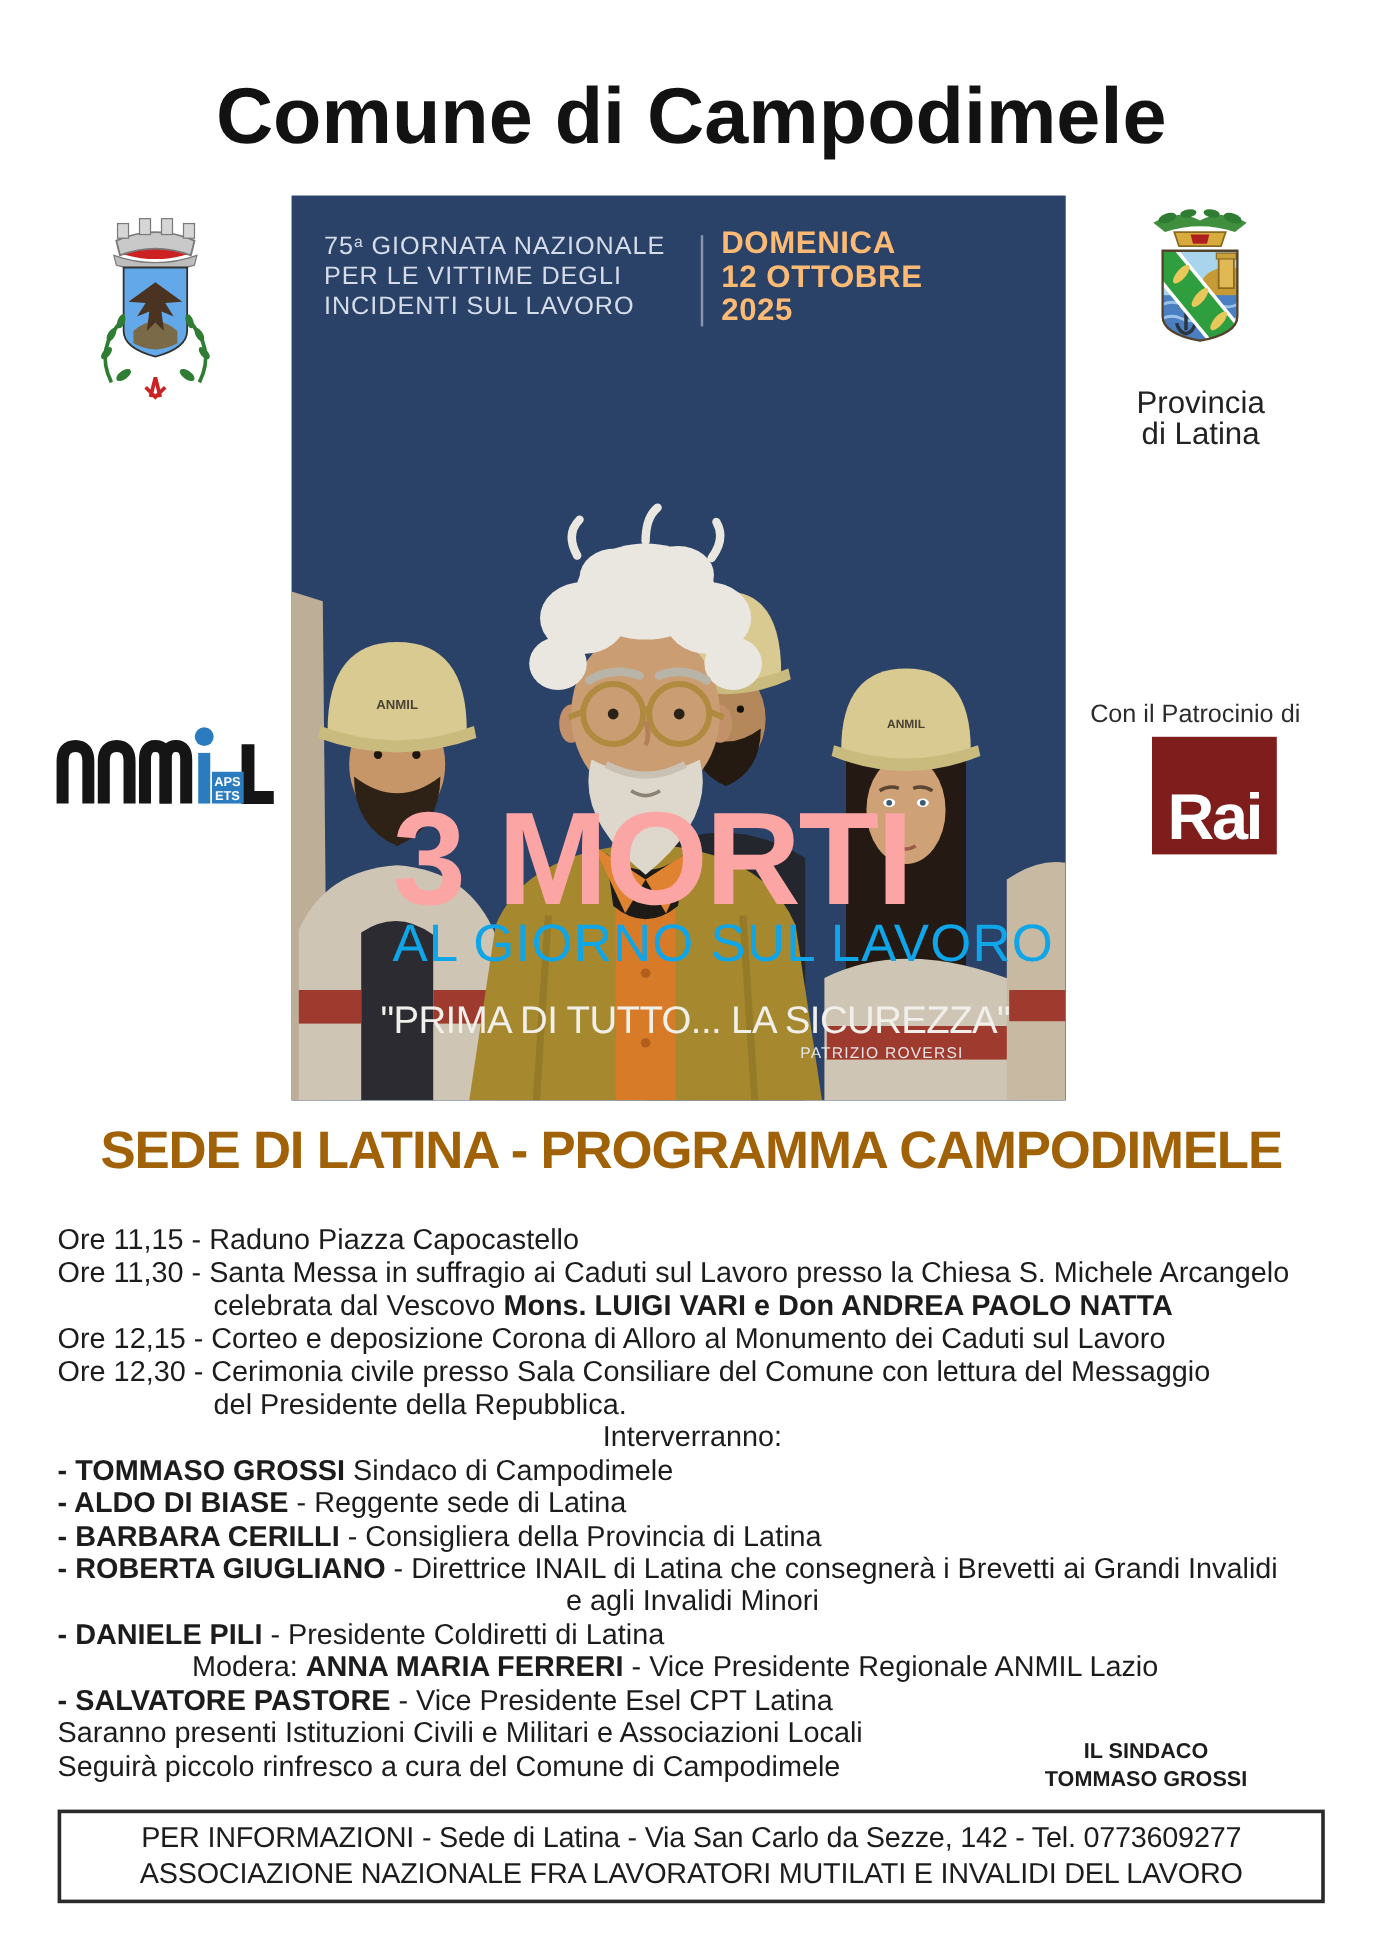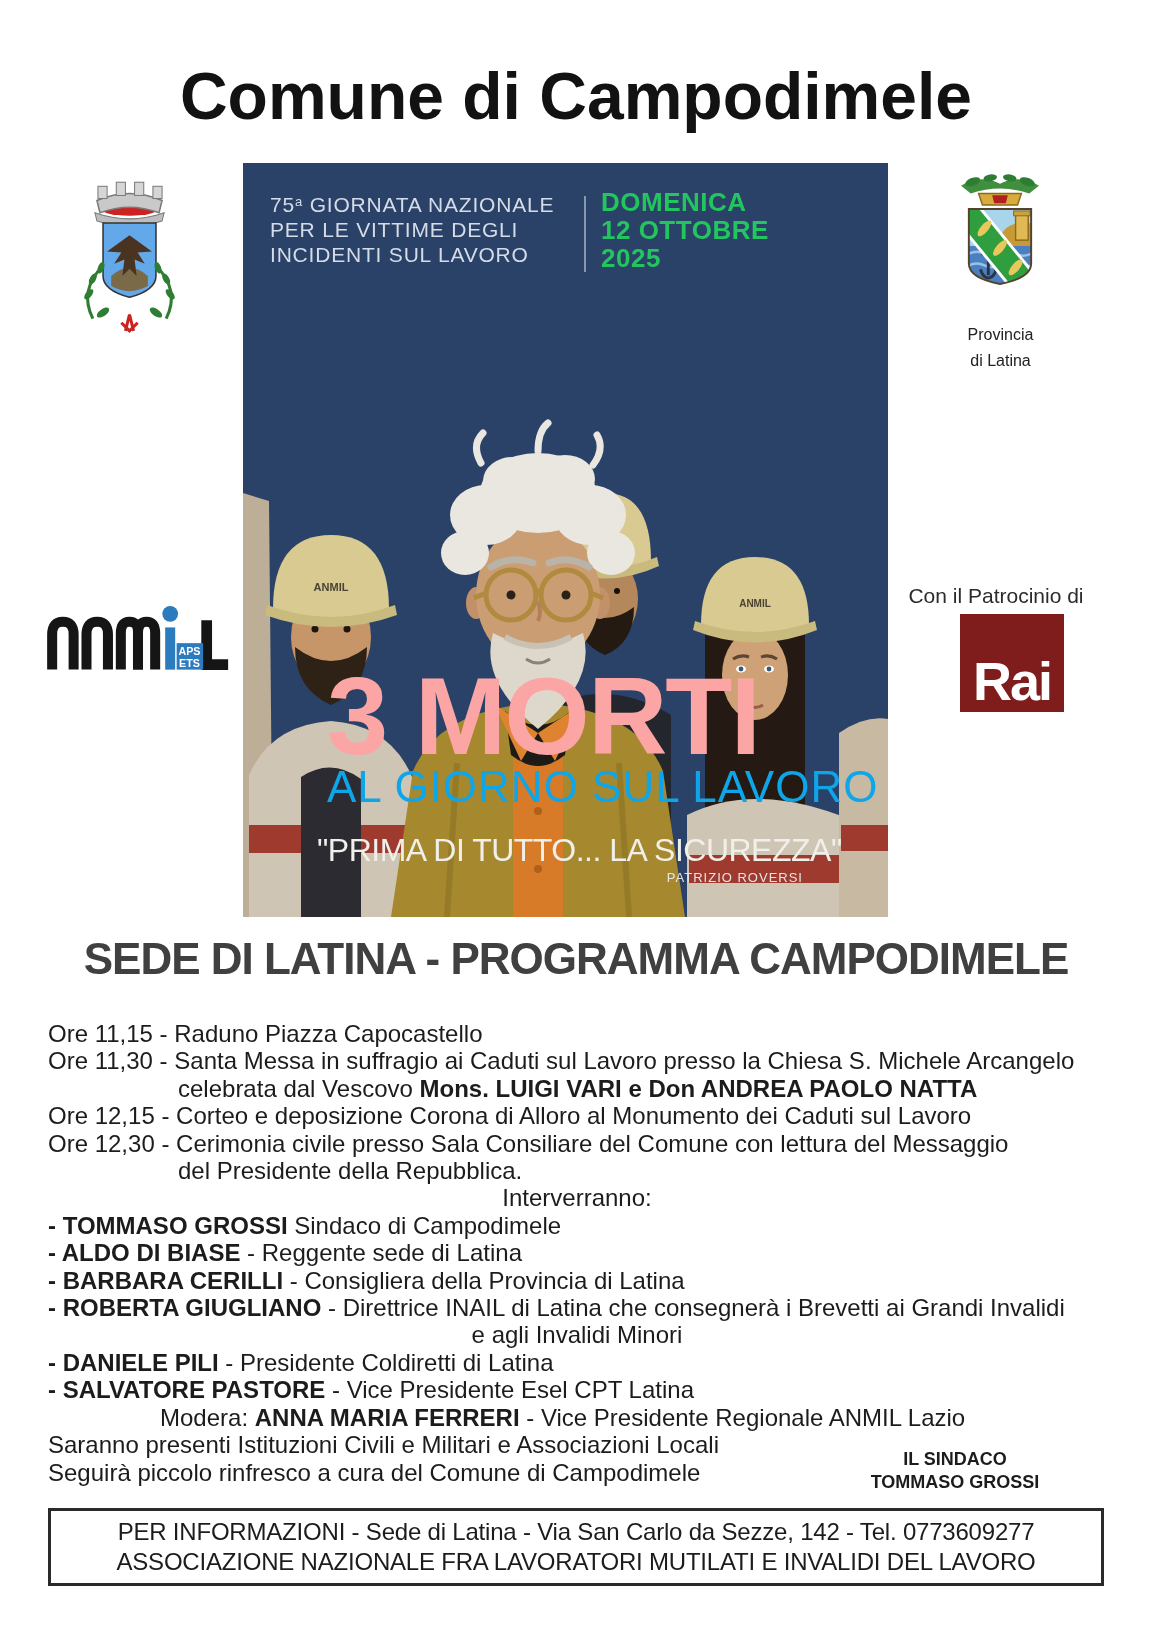--- a/index.html
+++ b/index.html
@@ -12,46 +12,46 @@
               font-weight:700;color:#121212;letter-spacing:0px;}
 
   
   .poster{left:243px;top:163px;width:645px;height:754px;background:#2a4168;overflow:hidden;}
   .poster-photo{position:absolute;left:0;top:0;width:645px;height:754px;}
   .poster-event{left:27px;top:26px;font-size:21px;line-height:25px;letter-spacing:0.8px;
                 color:#d5dce8;font-weight:400;}
   .poster-event sup{font-size:13px;vertical-align:6px;}
   .poster-divider{left:341px;top:33px;width:2px;height:76px;background:#8797ae;}
   .poster-date{left:358px;top:25px;font-size:26px;line-height:28px;font-weight:700;
-               color:#22c55e;letter-spacing:0.5px;}
+               color:#fdba74;letter-spacing:0.5px;}
   .poster-headline{left:84px;top:498px;font-size:110px;line-height:1;font-weight:700;
                    color:#fca5a5;letter-spacing:-2px;}
   .poster-sub{left:84px;top:602px;font-size:44px;line-height:1;font-weight:400;
               color:#0ea5e9;letter-spacing:1px;}
   .poster-quote{left:74px;top:671px;font-size:32px;line-height:1;font-weight:400;
                 color:#f1efe9;letter-spacing:-0.5px;}
   .poster-author{left:0;top:707px;width:560px;text-align:right;font-size:13px;
                  letter-spacing:1px;color:#e5e5e5;}
 
   
   .campodimele-crest{left:72px;top:170px;width:115px;height:168px;}
   .provincia-crest{left:948px;top:172px;width:104px;height:146px;}
   .provincia-caption{left:908px;top:322px;width:185px;text-align:center;
-                     font-size:16px;line-height:26px;color:#222;}
+                     font-size:26px;line-height:26px;color:#222;}
   .anmil-logo{left:45px;top:592px;width:186px;height:88px;}
   .patrocinio-label{left:880px;top:584px;width:232px;text-align:center;
                     font-size:21px;color:#2b2b2b;}
   .rai-logo{left:960px;top:614px;width:104px;height:98px;background:#7f1d1d;
             display:flex;align-items:flex-end;justify-content:center;}
   .rai-logo span{color:#fff;font-weight:700;font-size:54px;line-height:1;
                  letter-spacing:-2px;padding-bottom:4px;}
 
   
   .program-heading{top:934px;left:0;width:1152px;text-align:center;font-size:44px;
-                   font-weight:700;letter-spacing:-1px;color:#404040;}
+                   font-weight:700;letter-spacing:-1px;color:#a16207;}
   .program-list{left:48px;top:1020px;width:1058px;font-size:24px;color:#1c1c1c;}
   .pline{line-height:27.4px;white-space:nowrap;}
   .pline .b{font-weight:700;}
   .pline.indent1{padding-left:130px;}
   .pline.indent2{padding-left:112px;}
   .pline.center{text-align:center;}
 
   .signature{left:850px;top:1448px;width:210px;text-align:center;font-size:18px;
              font-weight:700;line-height:23px;color:#1c1c1c;}
 
@@ -275,22 +275,22 @@
       <div class="pline"><span>Ore 12,15 - Corteo e deposizione Corona di Alloro al Monumento dei Caduti sul Lavoro</span></div>
       <div class="pline"><span>Ore 12,30 - Cerimonia civile presso Sala Consiliare del Comune con lettura del Messaggio</span></div>
       <div class="pline indent1"><span>del Presidente della Repubblica.</span></div>
       <div class="pline center"><span>Interverranno:</span></div>
       <div class="pline"><span class="b">- TOMMASO GROSSI</span><span> Sindaco di Campodimele</span></div>
       <div class="pline"><span class="b">- ALDO DI BIASE</span><span> - Reggente sede di Latina</span></div>
       <div class="pline"><span class="b">- BARBARA CERILLI</span><span> - Consigliera della Provincia di Latina</span></div>
       <div class="pline"><span class="b">- ROBERTA GIUGLIANO</span><span> - Direttrice INAIL di Latina che consegnerà i Brevetti ai Grandi Invalidi</span></div>
       <div class="pline center"><span>e agli Invalidi Minori</span></div>
       <div class="pline"><span class="b">- DANIELE PILI</span><span> - Presidente Coldiretti di Latina</span></div>
+      <div class="pline indent2"><span>Modera: </span><span class="b">ANNA MARIA FERRERI</span><span> - Vice Presidente Regionale ANMIL Lazio</span></div>
       <div class="pline"><span class="b">- SALVATORE PASTORE</span><span> - Vice Presidente Esel CPT Latina</span></div>
-      <div class="pline indent2"><span>Modera: </span><span class="b">ANNA MARIA FERRERI</span><span> - Vice Presidente Regionale ANMIL Lazio</span></div>
       <div class="pline"><span>Saranno presenti Istituzioni Civili e Militari e Associazioni Locali</span></div>
       <div class="pline"><span>Seguirà piccolo rinfresco a cura del Comune di Campodimele</span></div>
     </div>
 
   <div class="a signature">
     <div>IL SINDACO</div>
     <div>TOMMASO GROSSI</div>
   </div>
 
   <div class="a footer-box">

